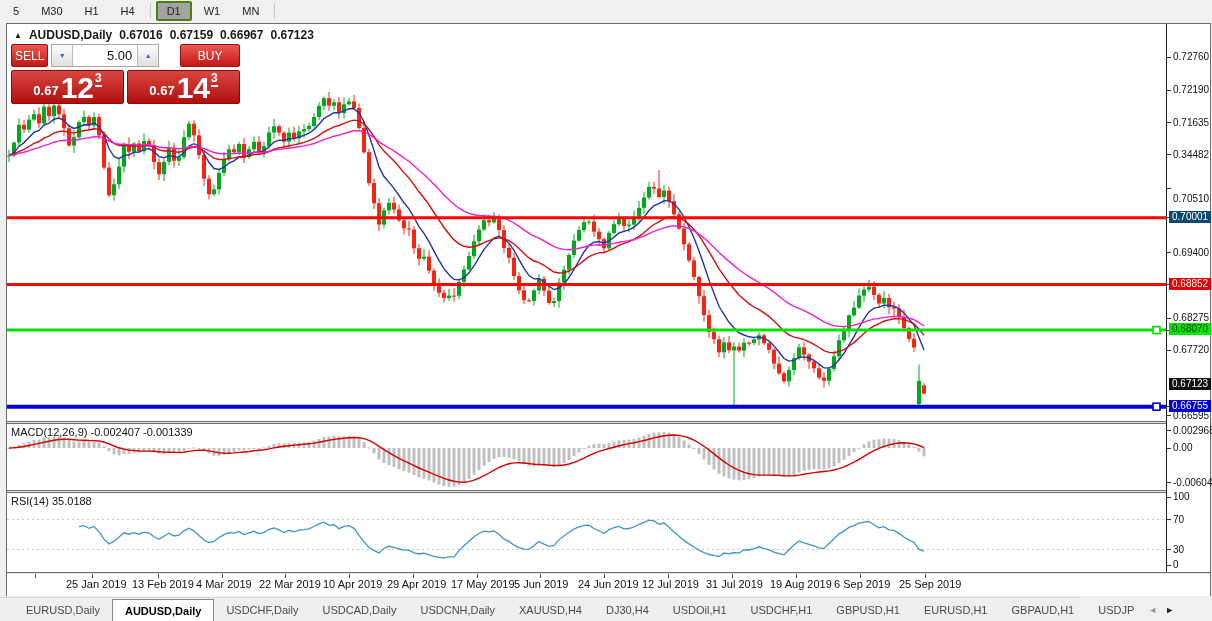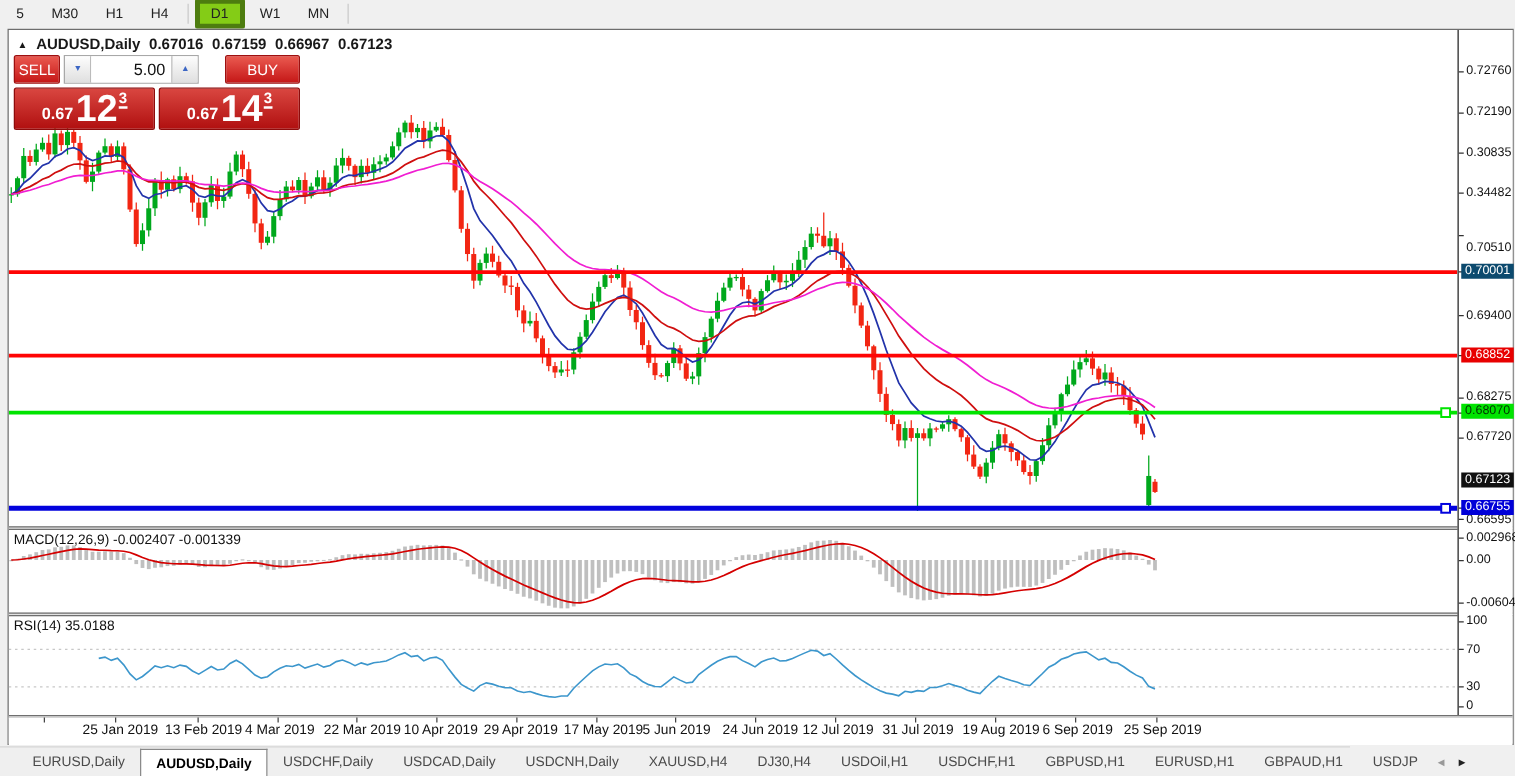--- a/index.html
+++ b/index.html
@@ -4,21 +4,21 @@
 <style>
   * { margin:0; padding:0; box-sizing:border-box; }
   html,body { width:1212px; height:621px; overflow:hidden; background:#f0f0f0;
     font-family:"Liberation Sans", sans-serif; }
   #stage { position:relative; width:1212px; height:621px; }
 
   
   #tf-toolbar { position:absolute; left:0; top:0; width:1212px; height:21px;
     background:#f0f0f0; display:flex; align-items:center; padding-left:2px; }
   .tf-btn { font-size:11px; color:#222; padding:2px 9px; margin:0 1px; border:1px solid transparent; cursor:default; }
-  .tf-btn.active { background:#84cc16; border:4px solid #4d7c0f; border-radius:2px; }
+  .tf-btn.active { background:#a3a3a3; border:2px solid #4d7c0f; border-radius:2px; }
   .tf-sep { width:1px; height:16px; background:#c9c9c9; margin:0 4px; }
 
   
   #chart-window { position:absolute; left:6px; top:23px; width:1205px; height:573px;
     background:#ffffff; border:1px solid #6d6d6d; }
   #main-plot   { position:absolute; left:0; top:0;   width:1159px; height:397px; }
   #macd-plot   { position:absolute; left:0; top:400px; width:1159px; height:66px; }
   #rsi-plot    { position:absolute; left:0; top:469px; width:1159px; height:79px; }
   .panel-sep   { position:absolute; left:0; width:1203px; height:3px;
     background:#e3e3e3; border-top:1px solid #6f6f6f; border-bottom:1px solid #6f6f6f; }
@@ -710,21 +710,21 @@
     </div>
 
     <div id="sep3" class="panel-sep"></div>
 
     <div id="axis-col">
         <div class="axis-tick" style="top: 32.5px;"></div>
         <div class="axis-label" style="top: 27px;">0.72760</div>
         <div class="axis-tick" style="top: 65.6911px;"></div>
         <div class="axis-label" style="top: 60.1911px;">0.72190</div>
         <div class="axis-tick" style="top: 98.0087px;"></div>
-        <div class="axis-label" style="top: 92.5087px;">0.30835</div>
+        <div class="axis-label" style="top: 92.5087px;">0.71635</div>
         <div class="axis-tick" style="top: 130.326px;"></div>
         <div class="axis-label" style="top: 124.826px;">0.34482</div>
         <div class="axis-tick" style="top: 163.518px;"></div>
         <div class="axis-label" style="top: 158.018px; margin-top: 11px;">0.70510</div>
         <div class="axis-tick" style="top: 228.153px;"></div>
         <div class="axis-label" style="top: 222.653px;">0.69400</div>
         <div class="axis-tick" style="top: 293.662px;"></div>
         <div class="axis-label" style="top: 288.162px;">0.68275</div>
         <div class="axis-tick" style="top: 325.979px;"></div>
         <div class="axis-label" style="top: 320.479px;">0.67720</div>

